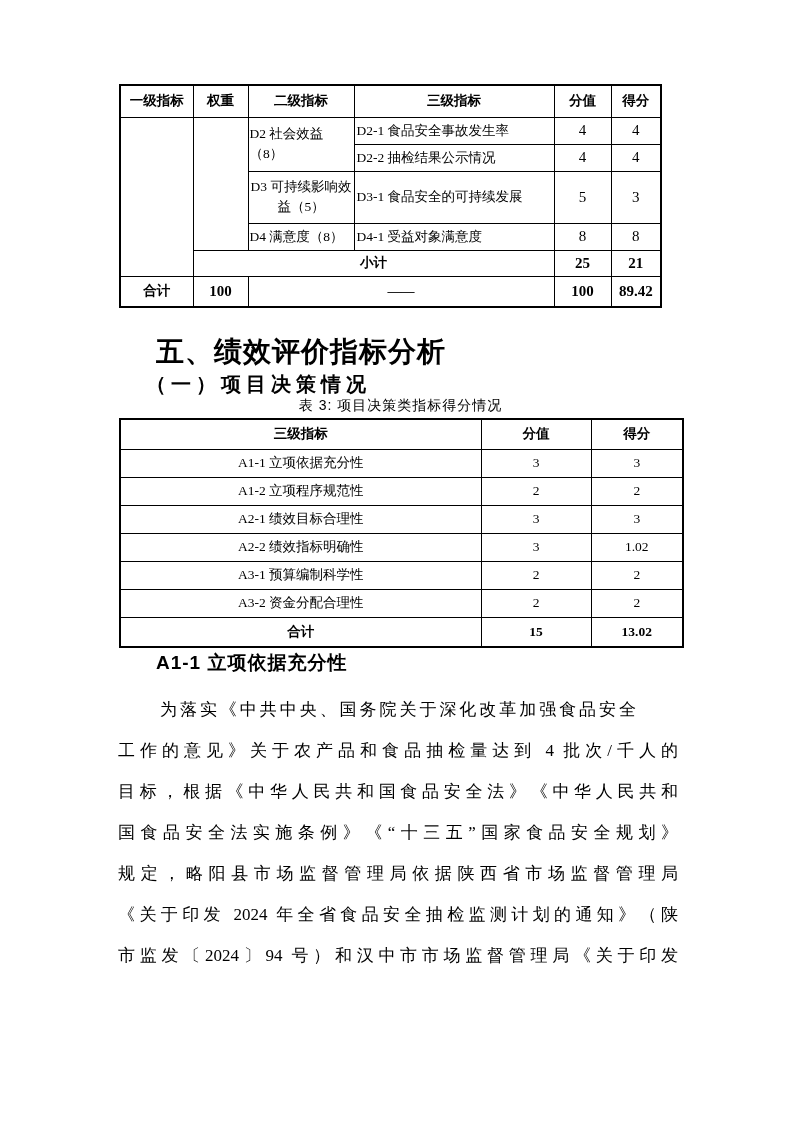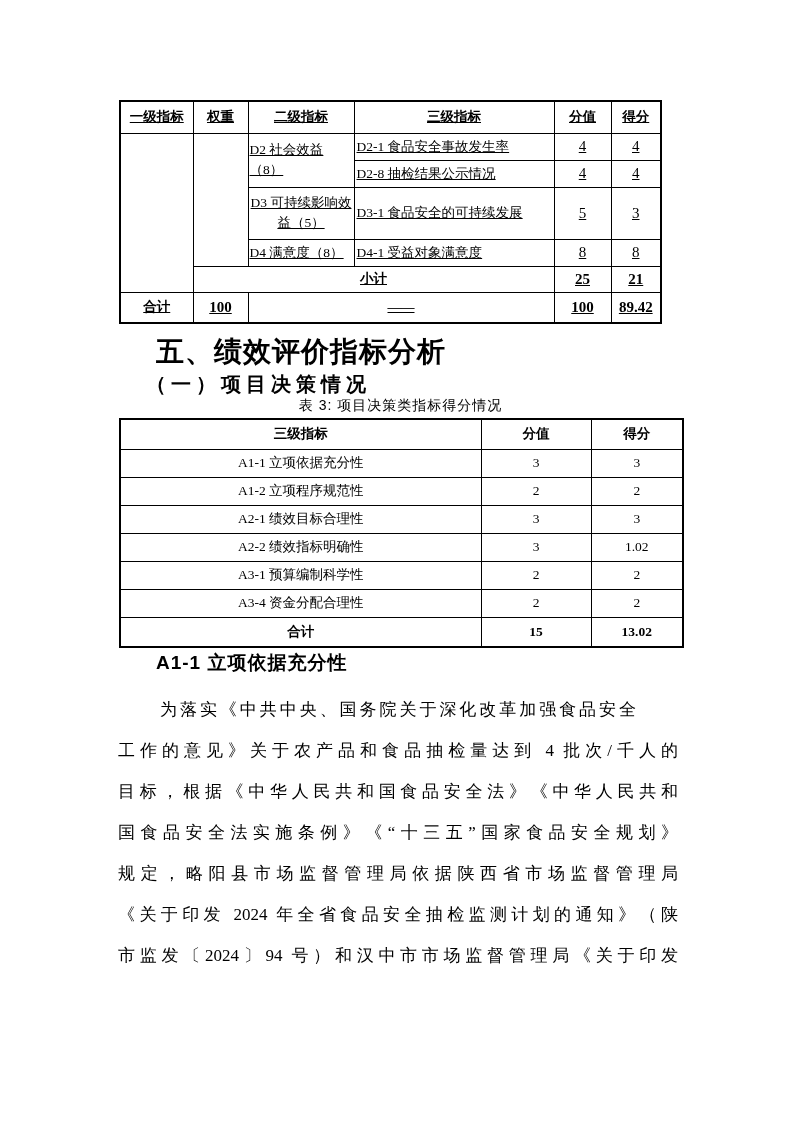--- a/index.html
+++ b/index.html
@@ -11,21 +11,21 @@
   }
   table.t {
     position:absolute; border-collapse:collapse; table-layout:fixed;
     border:2px solid #000;
   }
   table.t th, table.t td {
     border:1px solid #000; vertical-align:middle;
     font-size:13.5px; overflow:hidden;
   }
   table.t th { font-weight:bold; text-align:center; font-family:"Liberation Sans","DejaVu Sans",sans-serif; }
-  .t1 { left:119px; top:100px; width:541px;text-decoration:underline; }
+  .t1 { left:119px; top:84px; width:541px; }
   .t1 tr.hr  { height:32px; }
   .t1 tr.r27 { height:27px; }
   .t1 tr.r52 { height:52px; }
   .t1 tr.r26 { height:26px; }
   .t1 tr.r31 { height:31px; }
   .t1 td.l2 { text-align:left; padding:0 1px; line-height:1.45;margin-left:40px; }
   .t1 td.l2c { text-align:center; padding:0 1px; line-height:1.45; }
   .t1 td.l3 { text-align:left; padding:0 2px; }
   .t1 td.num { text-align:center; font-size:15px; }
   .t1 tr.boldrow td { font-weight:bold; }
@@ -89,21 +89,21 @@
       </tr>
       <tr class="r27">
         <td rowspan="5"></td>
         <td rowspan="4"></td>
         <td rowspan="2" class="l2">D2 社会效益（8）</td>
         <td class="l3">D2-1 食品安全事故发生率</td>
         <td class="num">4</td>
         <td class="num">4</td>
       </tr>
       <tr class="r27">
-        <td class="l3">D2-8 抽检结果公示情况</td>
+        <td class="l3">D2-2 抽检结果公示情况</td>
         <td class="num">4</td>
         <td class="num">4</td>
       </tr>
       <tr class="r52">
         <td class="l2c">D3 可持续影响效益（5）</td>
         <td class="l3">D3-1 食品安全的可持续发展</td>
         <td class="num">5</td>
         <td class="num">3</td>
       </tr>
       <tr class="r27">
@@ -162,21 +162,21 @@
         <td class="ind">A2-2 绩效指标明确性</td>
         <td>3</td>
         <td>1.02</td>
       </tr>
       <tr class="dr">
         <td class="ind">A3-1 预算编制科学性</td>
         <td>2</td>
         <td>2</td>
       </tr>
       <tr class="dr">
-        <td class="ind">A3-4 资金分配合理性</td>
+        <td class="ind">A3-2 资金分配合理性</td>
         <td>2</td>
         <td>2</td>
       </tr>
       <tr class="tr2 boldrow">
         <td>合计</td>
         <td>15</td>
         <td>13.02</td>
       </tr>
     </tbody>
   </table>

